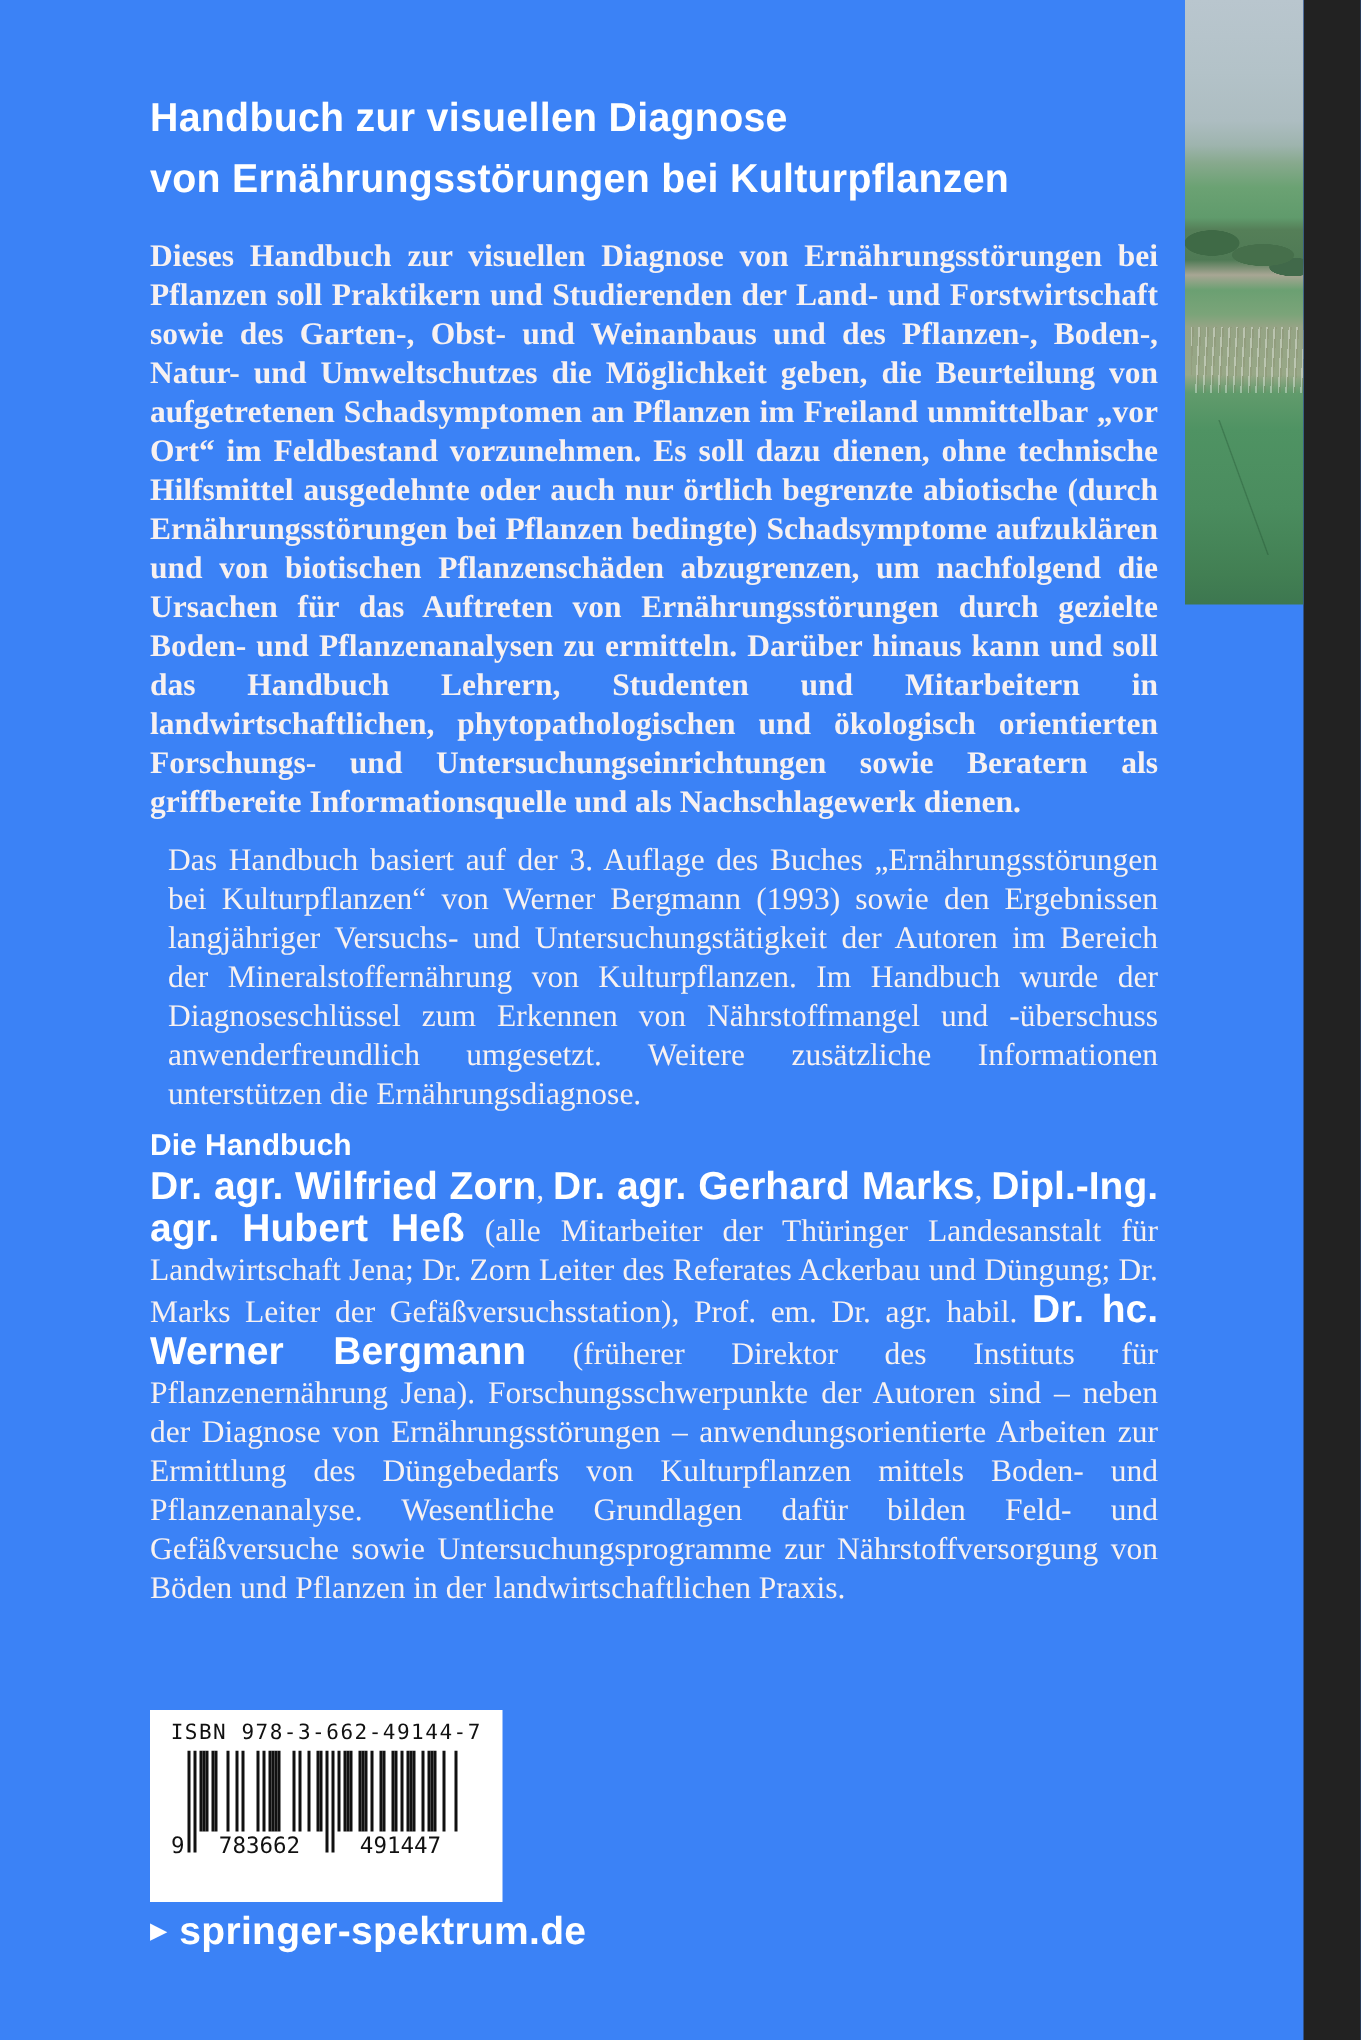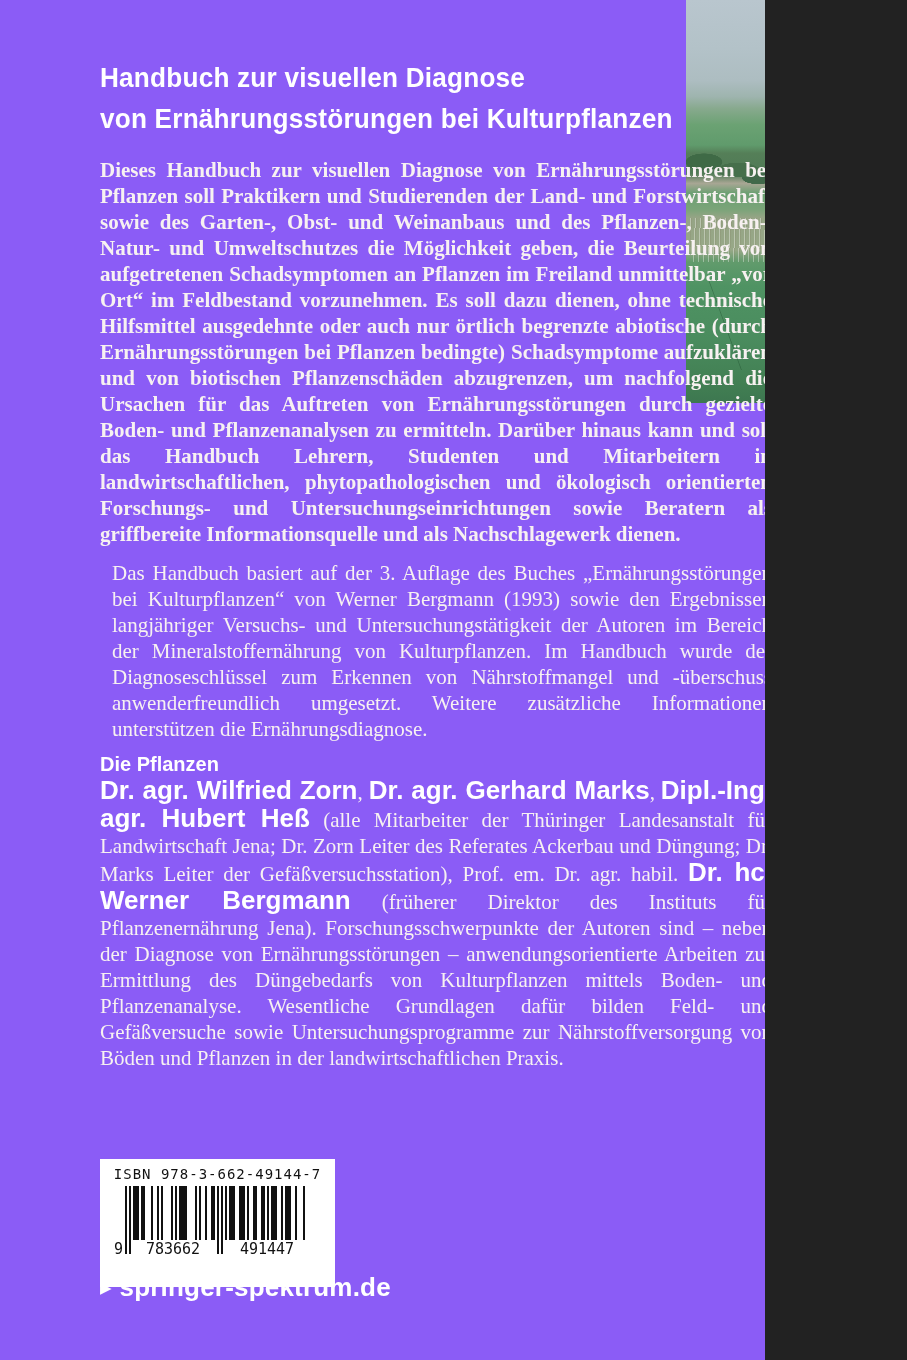--- a/index.html
+++ b/index.html
@@ -1,19 +1,19 @@
 <!DOCTYPE html>
 <html><head>
 <meta charset="utf-8">
 <style>
   html,body{margin:0;padding:0;background:#222;}
   .page{
     position:relative;
-    width:765px;height:1360px;
-    background:#8b5cf6;
+    width:869px;height:1360px;
+    background:#3b82f6;
     overflow:hidden;
     font-family:"Liberation Sans",sans-serif;
   }
   
   .photo-strip{
     position:absolute;top:0;right:0;width:79px;height:403px;
     background:linear-gradient(180deg,
       #b9c6ce 0%,
       #b3c2c8 12%,
       #adbdc1 20%,
@@ -83,21 +83,21 @@
   }
   .author-name{
     font-family:"Liberation Sans",sans-serif;
     font-weight:bold;font-size:26px;color:#ffffff;
   }
   
   .barcode-box{
     position:absolute;left:100px;top:1140px;width:235px;height:128px;
     background:#ffffff;
     display:flex;flex-direction:column;align-items:center;
-    box-sizing:border-box;padding-top:7px;margin-top:19px;
+    box-sizing:border-box;padding-top:7px;
   }
   .isbn-label{
     font-family:"DejaVu Sans Mono",monospace;
     font-size:14px;letter-spacing:1px;color:#111;
     white-space:nowrap;
   }
   .barcode-svg{margin-top:4px;}
   .barcode-svg rect{fill:#111;}
   .barcode-svg text{
     font-family:"DejaVu Sans Mono",monospace;
@@ -131,21 +131,21 @@
   <div class="content">
     <div class="title">
       <div>Handbuch zur visuellen Diagnose</div>
       <div>von Ernährungsstörungen bei Kulturpflanzen</div>
     </div>
 
     <p class="body-para para1">Dieses Handbuch zur visuellen Diagnose von Ernährungsstörungen bei Pflanzen soll Praktikern und Studierenden der Land- und Forstwirtschaft sowie des Garten-, Obst- und Weinanbaus und des Pflanzen-, Boden-, Natur- und Umweltschutzes die Möglichkeit geben, die Beurteilung von aufgetretenen Schadsymptomen an Pflanzen im Freiland unmittelbar „vor Ort“ im Feldbestand vorzunehmen. Es soll dazu dienen, ohne technische Hilfsmittel ausgedehnte oder auch nur örtlich begrenzte abiotische (durch Ernährungsstörungen bei Pflanzen bedingte) Schadsymptome aufzuklären und von biotischen Pflanzenschäden abzugrenzen, um nachfolgend die Ursachen für das Auftreten von Ernährungsstörungen durch gezielte Boden- und Pflanzenanalysen zu ermitteln. Darüber hinaus kann und soll das Handbuch Lehrern, Studenten und Mitarbeitern in landwirtschaftlichen, phytopathologischen und ökologisch orientierten Forschungs- und Untersuchungseinrichtungen sowie Beratern als griffbereite Informationsquelle und als Nachschlagewerk dienen.</p>
 
     <p class="body-para para2">Das Handbuch basiert auf der 3. Auflage des Buches „Ernährungsstörungen bei Kulturpflanzen“ von Werner Bergmann (1993) sowie den Ergebnissen langjähriger Versuchs- und Untersuchungstätigkeit der Autoren im Bereich der Mineralstoffernährung von Kulturpflanzen. Im Handbuch wurde der Diagnoseschlüssel zum Erkennen von Nährstoffmangel und -überschuss anwenderfreundlich umgesetzt. Weitere zusätzliche Informationen unterstützen die Ernährungsdiagnose.</p>
 
-    <div class="authors-heading">Die Pflanzen</div>
+    <div class="authors-heading">Die Handbuch</div>
 
     <p class="authors-para"><span class="author-name">Dr. agr. Wilfried Zorn</span><span>, </span><span class="author-name">Dr. agr. Gerhard Marks</span><span>, </span><span class="author-name">Dipl.-Ing. agr. Hubert Heß</span><span> (alle Mitarbeiter der Thüringer Landesanstalt für Landwirtschaft Jena; Dr. Zorn Leiter des Referates Ackerbau und Düngung; Dr. Marks Leiter der Gefäßversuchsstation), Prof. em. Dr. agr. habil. </span><span class="author-name">Dr. hc. Werner Bergmann</span><span> (früherer Direktor des Instituts für Pflanzenernährung Jena). Forschungsschwerpunkte der Autoren sind – neben der Diagnose von Ernährungsstörungen – anwendungsorientierte Arbeiten zur Ermittlung des Düngebedarfs von Kulturpflanzen mittels Boden- und Pflanzenanalyse. Wesentliche Grundlagen dafür bilden Feld- und Gefäßversuche sowie Untersuchungsprogramme zur Nährstoffversorgung von Böden und Pflanzen in der landwirtschaftlichen Praxis.</span></p>
   </div>
 
   <div class="barcode-box">
     <div class="isbn-label">ISBN 978-3-662-49144-7</div>
     <svg class="barcode-svg" width="210" height="74" viewBox="0 0 210 74">
       <g>
           <rect x="12" y="0" width="2" height="68"></rect>
           <rect x="16" y="0" width="2" height="68"></rect>

